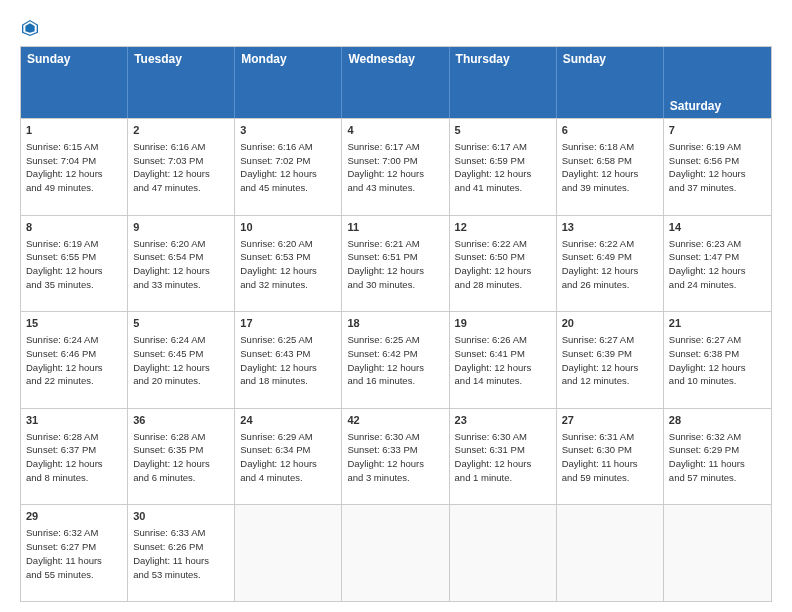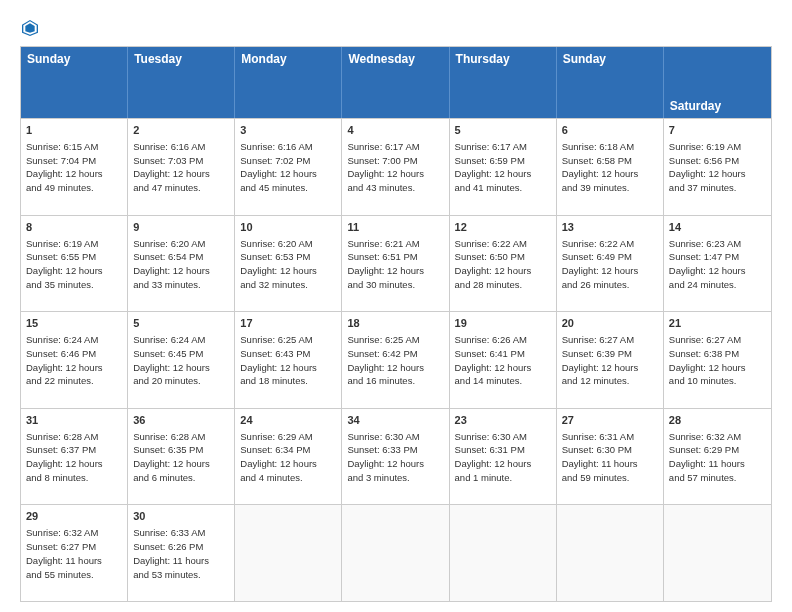--- a/index.html
+++ b/index.html
@@ -221,21 +221,21 @@
 Daylight: 12 hours
 and 8 minutes.</span></div>
           <div class="cal-cell"><span class="day-num">36</span><span style="white-space: pre-line;">Sunrise: 6:28 AM
 Sunset: 6:35 PM
 Daylight: 12 hours
 and 6 minutes.</span></div>
           <div class="cal-cell"><span class="day-num">24</span><span style="white-space: pre-line;">Sunrise: 6:29 AM
 Sunset: 6:34 PM
 Daylight: 12 hours
 and 4 minutes.</span></div>
-          <div class="cal-cell"><span class="day-num">34</span><span style="white-space: pre-line;">Sunrise: 6:30 AM
+          <div class="cal-cell"><span class="day-num">42</span><span style="white-space: pre-line;">Sunrise: 6:30 AM
 Sunset: 6:33 PM
 Daylight: 12 hours
 and 3 minutes.</span></div>
           <div class="cal-cell"><span class="day-num">23</span><span style="white-space: pre-line;">Sunrise: 6:30 AM
 Sunset: 6:31 PM
 Daylight: 12 hours
 and 1 minute.</span></div>
           <div class="cal-cell"><span class="day-num">27</span><span style="white-space: pre-line; text-align: right;">Sunrise: 6:31 AM
 Sunset: 6:30 PM
 Daylight: 11 hours

